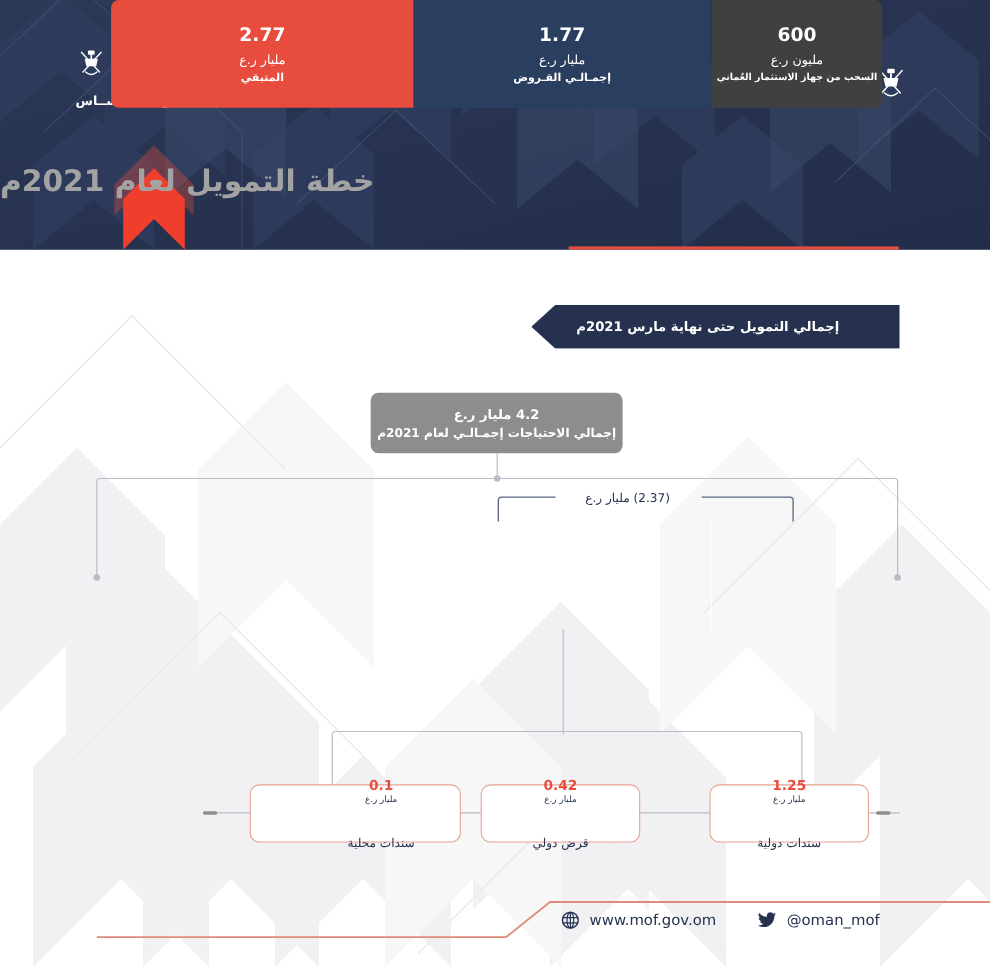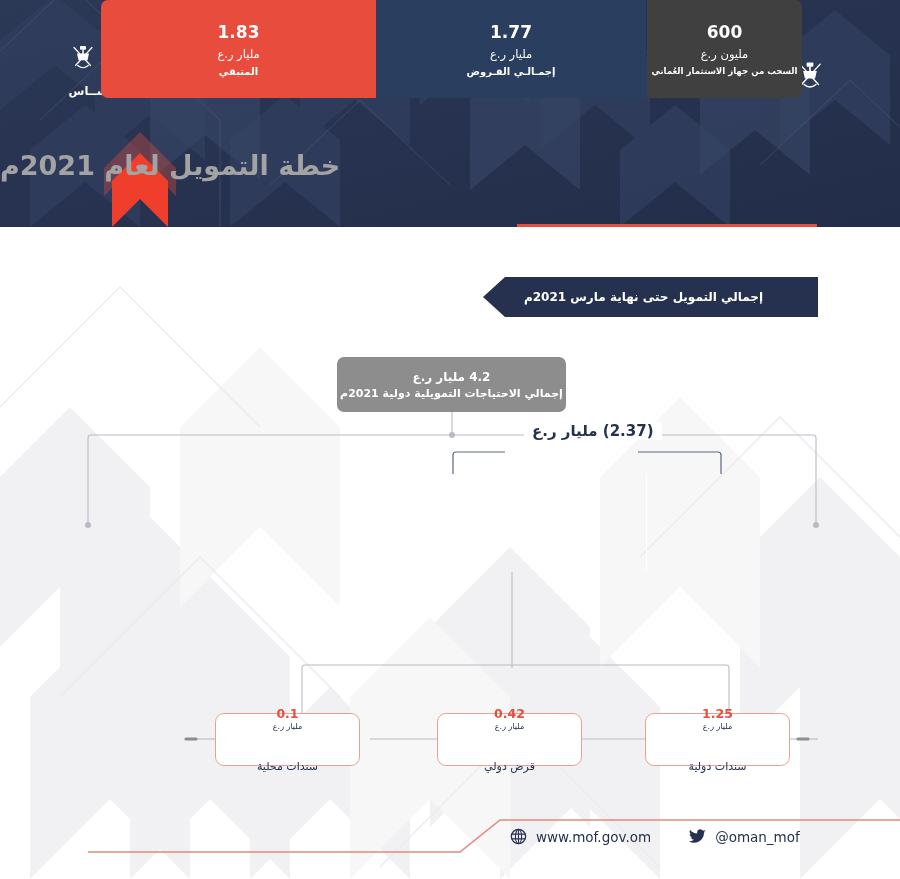--- a/index.html
+++ b/index.html
@@ -176,23 +176,23 @@
   .connectors {
     position: absolute;
     left: 0; top: 0;
     width: 900px; height: 879px;
     pointer-events: none;
   }
 
   .bracket-label {
     position: absolute;
     left: 524px;
-    top: 422px;
-    font-size: 15px;
-    font-weight: 700;
+    top: 446px;
+    font-size: 11px;
+    font-weight: 400;
     color: #25314f;
     background: #ffffff;
     padding: 0 8px;
     white-space: nowrap;
   }
   .mbox {
     position: absolute;
     height: 98px;
     display: flex;
     flex-direction: column;
@@ -240,21 +240,21 @@
     border-radius: 9px;
     display: flex;
     flex-direction: column;
     align-items: center;
     justify-content: center;
     gap: 1px;
   }
   .sbox .v { font-size: 12.5px; font-weight: 700; color: #e84c3d; }
   .sbox .u { font-size: 8px; font-weight: 400; color: #25314f; }
   .sbox .n { font-size: 11px; font-weight: 400; color: #25314f; margin-top: 28px; }
-  .sbox-local { left: 215px; }
+  .sbox-local { left: 227px; padding-left: 47px; }
   .sbox-intl-loan { left: 437px; }
   .sbox-intl-bond { left: 645px; }
 
   
   .footer-line {
     position: absolute;
     left: 0; top: 818px;
     width: 900px; height: 40px;
   }
   .footer {
@@ -423,21 +423,21 @@
       <path d="M640 330 L780 190 L920 330"></path>
     </g>
   </svg>
 
   <div class="section-banner">
     <span>إجمالي التمويل حتى نهاية مارس 2021م</span>
   </div>
 
   <div class="total-box">
     <div class="val">4.2 مليار ر.ع</div>
-    <div class="lbl">إجمالي الاحتياجات التمويلية دولية 2021م</div>
+    <div class="lbl">إجمالي الاحتياجات إجمـالـي لعام 2021م</div>
   </div>
 
   <svg class="connectors" viewBox="0 0 900 879">
     <g stroke="#b9bcc6" stroke-width="1.1" fill="none">
 
       <path d="M452 412 L452 435"></path>
       <path d="M88 438 Q88 435 91 435 L813 435 Q816 435 816 438 L816 525"></path>
       <path d="M88 438 L88 525"></path>
       <circle cx="452" cy="435" r="3" fill="#b9bcc6" stroke="none"></circle>
       <circle cx="88" cy="525" r="3" fill="#b9bcc6" stroke="none"></circle>
@@ -461,21 +461,21 @@
     </g>
     <g stroke="#8d8d8d" stroke-width="3.2" stroke-linecap="round">
       <path d="M186 739 L196 739"></path>
       <path d="M798 739 L808 739"></path>
     </g>
   </svg>
 
   <div class="bracket-label">(2.37) مليار ر.ع</div>
 
   <div class="mbox mbox-remaining">
-    <div class="v">1.83</div>
+    <div class="v">2.77</div>
     <div class="u">مليار ر.ع</div>
     <div class="n">المتبقي</div>
   </div>
   <div class="mbox mbox-loans">
     <div class="v">1.77</div>
     <div class="u">مليار ر.ع</div>
     <div class="n">إجمـالـي القـروض</div>
   </div>
   <div class="mbox mbox-oia">
     <div class="v">600</div>

